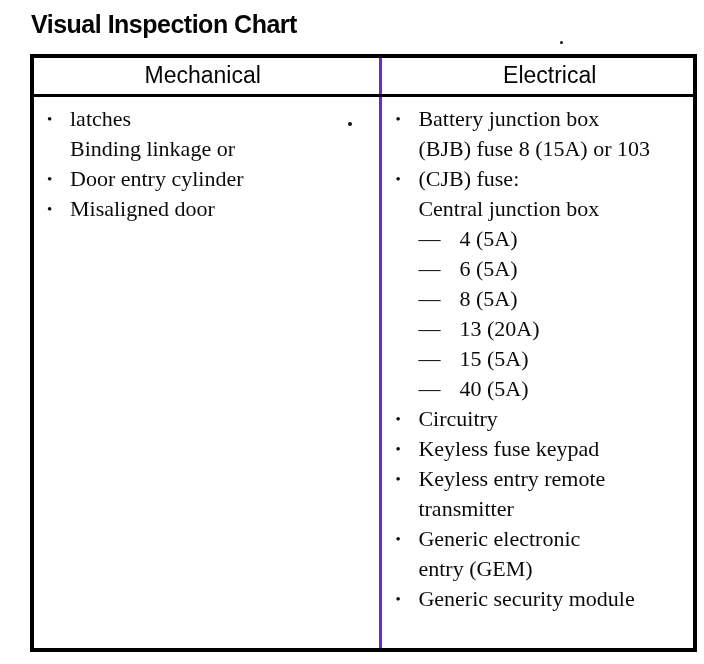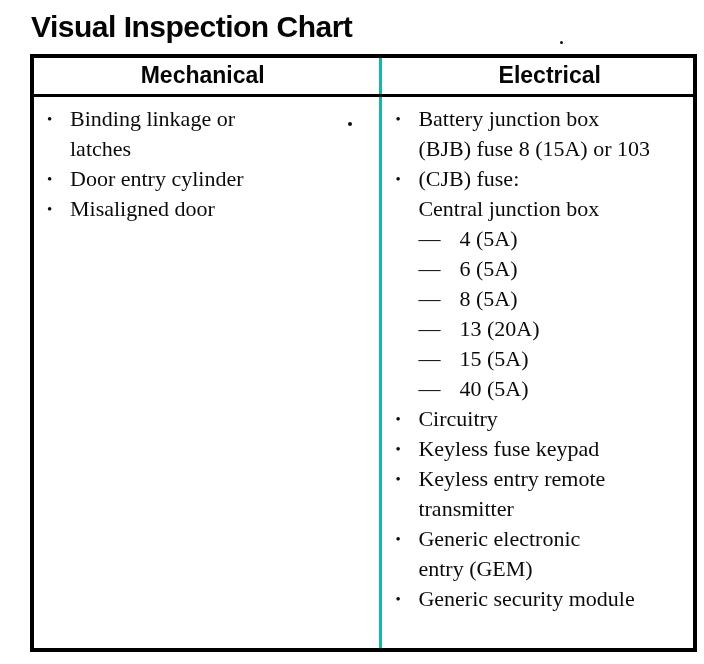--- a/index.html
+++ b/index.html
@@ -9,21 +9,21 @@
     color:#0b0b0b;
     font-family:"Liberation Serif", serif;
     position:relative;
     overflow:hidden;
   }
   .page-title {
     position:absolute;
     left:31px; top:10px;
     font-family:"Liberation Sans", sans-serif;
     font-weight:bold;
-    font-size:30px;
+    font-size:25px;
     letter-spacing:-0.5px;
     color:#050505;
   }
   .vtable {
     position:absolute;
     left:30px; top:54px;
     width:667px; height:598px;
     border:4px solid #000;
     display:flex;
     flex-direction:column;
@@ -33,24 +33,24 @@
     display:flex;
     flex:none;
     height:39px;
     border-bottom:3px solid #000;
   }
   .body-row {
     display:flex;
     flex:1;
   }
   .cell { width:50%; }
-  .cell + .cell { border-left:3px solid #14b8a6;margin-left:32px; }
+  .cell + .cell { border-left:3px solid #6d28d9;margin-left:32px; }
   .header-cell {
     font-family:"Liberation Sans", sans-serif;
-    font-weight:bold;
+    font-weight:normal;
     font-size:23px;
     text-align:center;
     line-height:35px;
     color:#050505;
     padding-left:24px;
   }
   .body-cell {
     padding:7px 4px 0 10px;
     font-size:22px;
     line-height:30px;
@@ -95,22 +95,22 @@
     <div class="cell header-cell">Mechanical</div>
     <div class="cell header-cell">Electrical</div>
   </div>
 
   <div class="body-row">
 
     <div class="cell body-cell">
       <div class="li">
         <span class="marker">•</span>
         <div class="li-text">
+          <div class="line">latches</div>
           <div class="line">Binding linkage or</div>
-          <div class="line">latches</div>
         </div>
       </div>
       <div class="li">
         <span class="marker">•</span>
         <div class="li-text">
           <div class="line">Door entry cylinder</div>
         </div>
       </div>
       <div class="li">
         <span class="marker">•</span>

